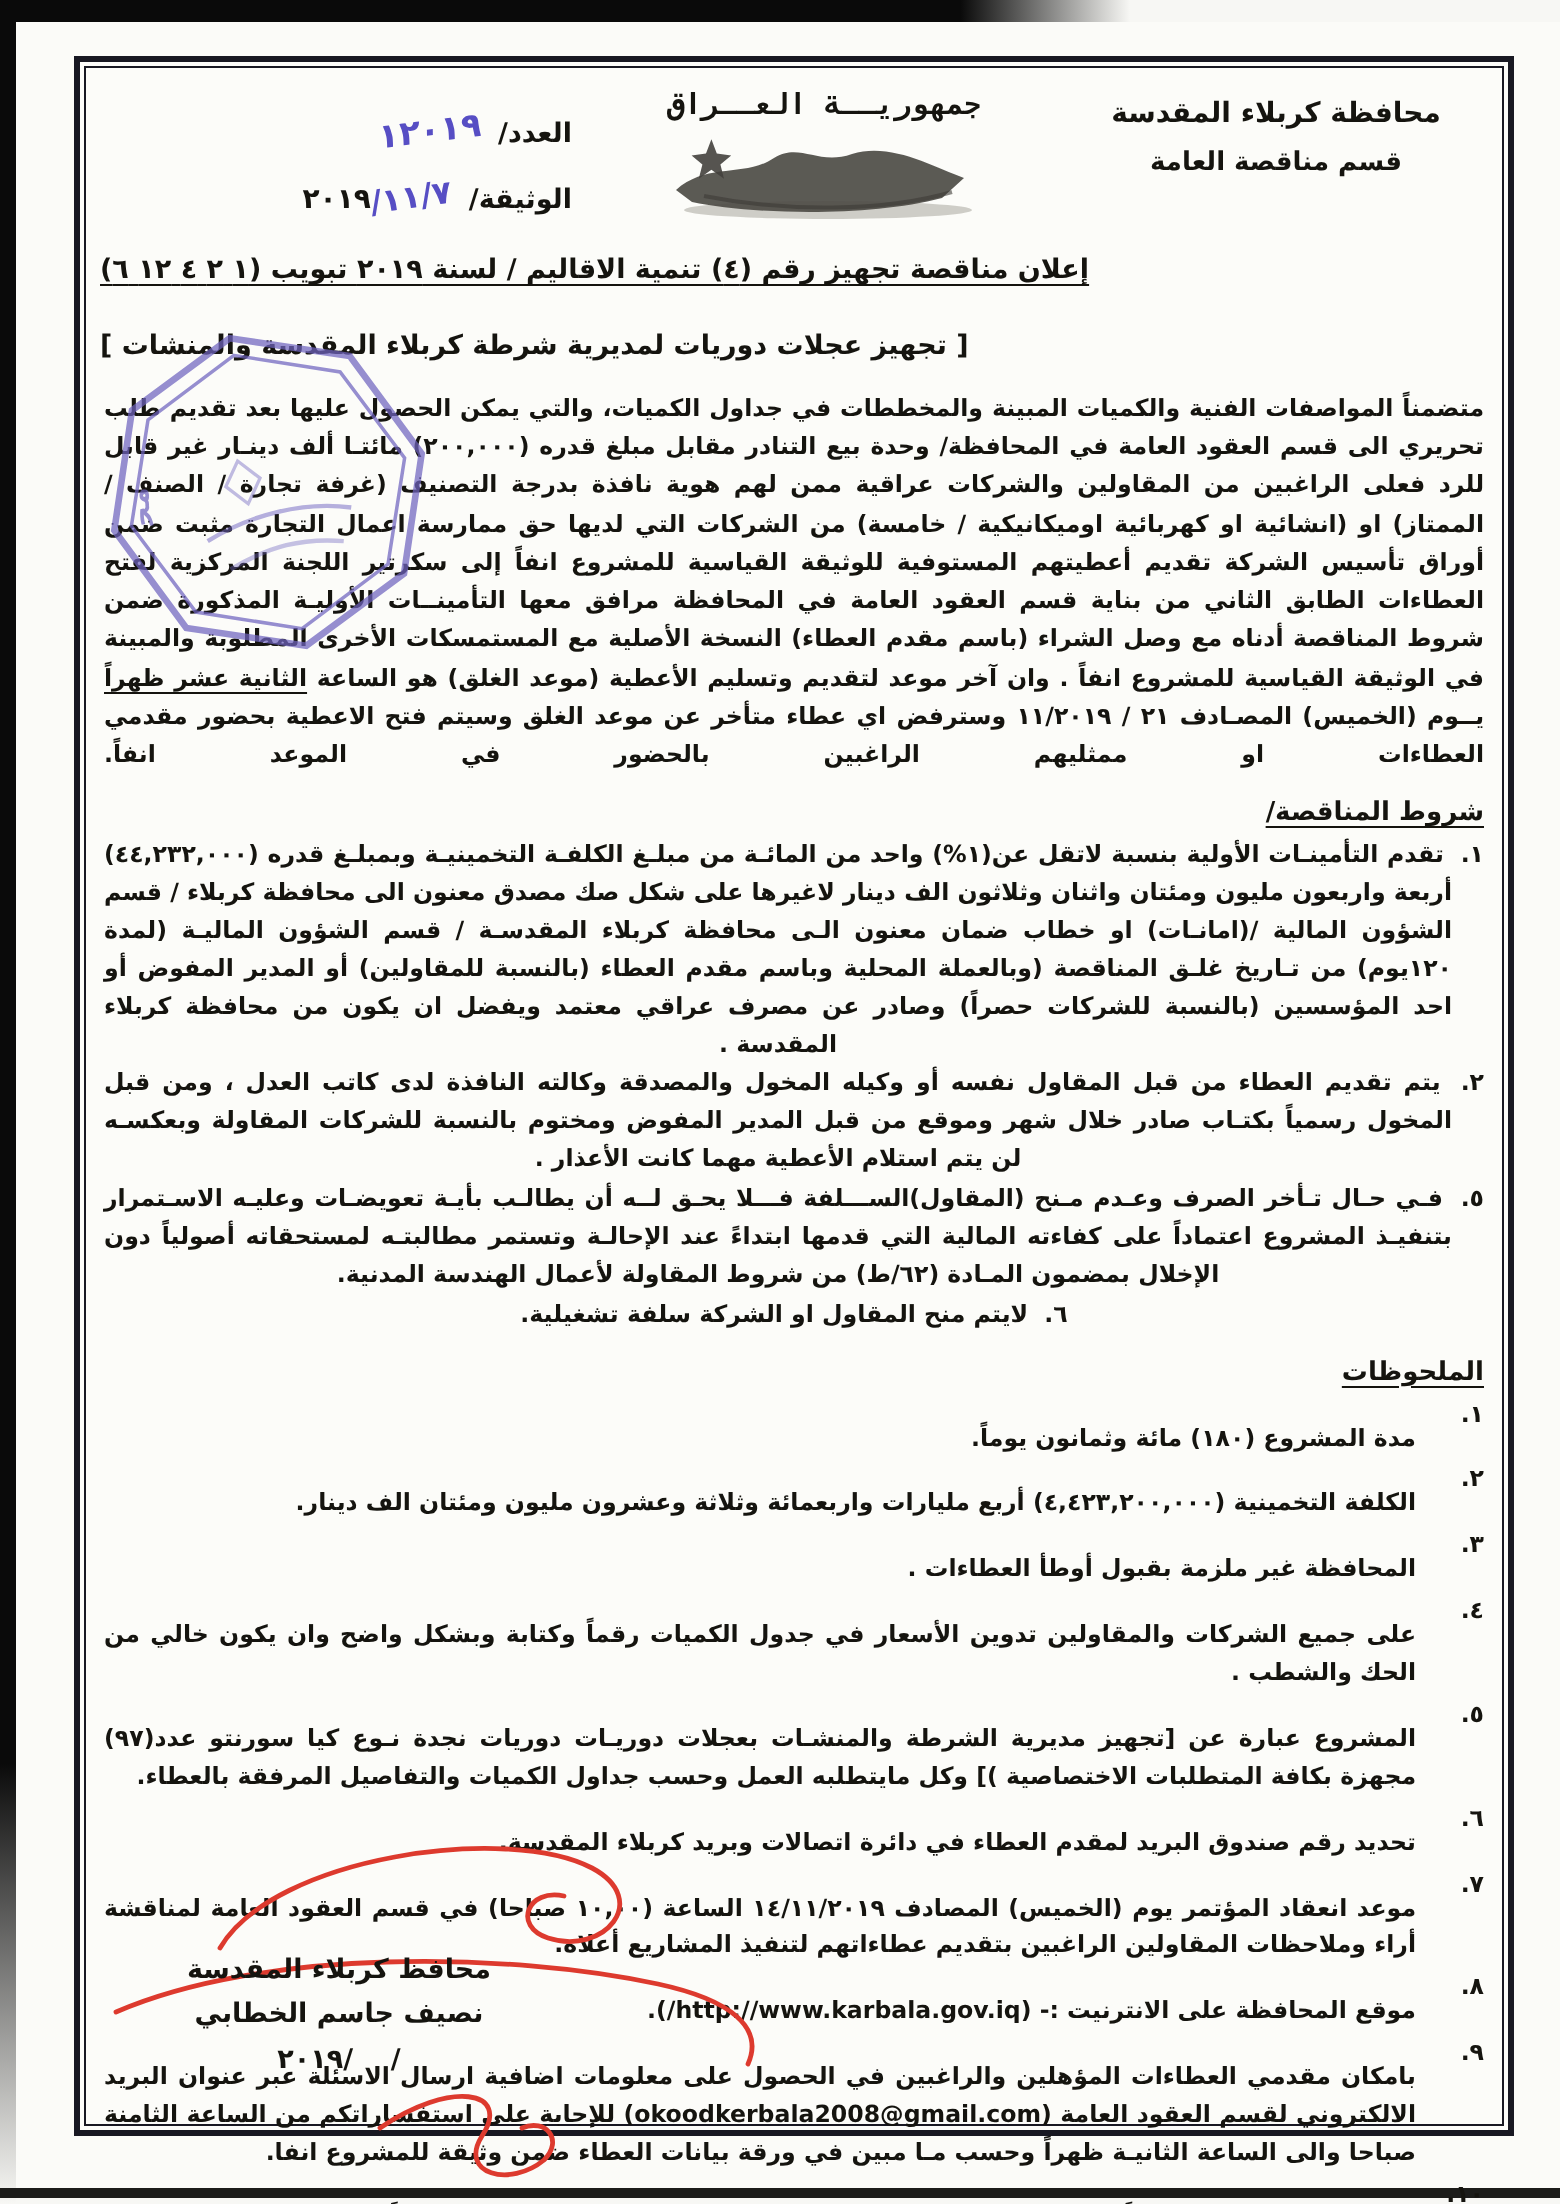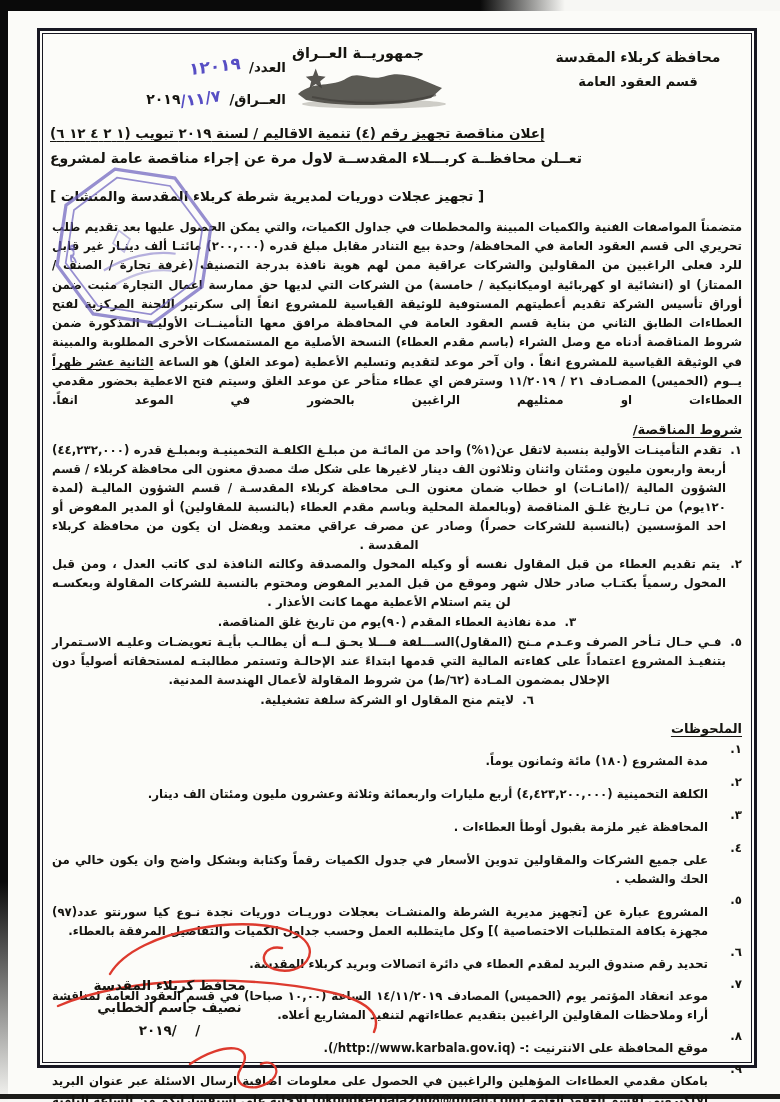--- a/index.html
+++ b/index.html
@@ -20,21 +20,21 @@
     position:absolute;left:37px;top:28px;right:23px;bottom:34px;
     border:3px solid #181822;box-sizing:border-box;background:#fcfcf9;
   }
   .frame-inner{position:absolute;inset:2px;border:1.5px solid #181822;pointer-events:none;}
   .content{position:absolute;inset:6px 10px;}
 
   
   .hdr{display:flex;justify-content:space-between;align-items:flex-start;padding:8px 6px 0 6px;}
   .hdr-org{text-align:center;font-weight:bold;font-size:14px;line-height:1.8;width:200px;}
   .hdr-org .l2{font-size:13px;}
-  .hdr-center{text-align:left;width:240px;}
+  .hdr-center{text-align:center;width:240px;font-family:Liberation Mono, monospace;}
   .country{font-weight:bold;font-size:14.5px;letter-spacing:.5px;}
   .emblem{margin-top:6px;opacity:.92;}
   .hdr-meta{width:230px;font-weight:bold;font-size:13.5px;line-height:2.0;padding-top:4px;}
   .meta-row{display:flex;align-items:baseline;gap:8px;justify-content:flex-start;}
   .hand{color:#574ec4;font-weight:bold;transform:rotate(-7deg) skewX(-6deg);display:inline-block;font-size:17px;letter-spacing:2px;}
   .date-ltr{direction:ltr;unicode-bidi:isolate;font-size:14px;}
   .date-ltr .hw{color:#574ec4;font-size:16px;display:inline-block;transform:rotate(-8deg);letter-spacing:1px;}
 
   
   .title{ text-align:left;font-weight:bold;margin-top:10px;}
@@ -75,59 +75,57 @@
 <div class="band-bottom"></div>
 <div class="paper"></div>
 
 <div class="frame">
   <div class="frame-inner"></div>
   <div class="content">
 
     <div class="hdr">
       <div class="hdr-org">
         <div>محافظة كربلاء المقدسة</div>
-        <div class="l2">قسم العقود العامة</div>
+        <div class="l2">قسم مناقصة العامة</div>
       </div>
       <div class="hdr-center">
         <div class="country">جمهوريــة العــراق</div>
         <svg class="emblem" width="160" height="44" viewBox="0 0 160 44">
           <ellipse cx="82" cy="37" rx="72" ry="4.5" fill="#8d8b81" opacity="0.45"></ellipse>
           <path d="M6,27 C22,13 40,21 55,11 C68,3 77,15 94,9 C113,3 134,15 150,21 L139,31 C101,41 42,39 14,33 Z" fill="#3f3d37" opacity="0.92"></path>
           <path d="M30,12 l3,-8 3,8 8,1 -6,5 2,8 -7,-5 -7,5 2,-8 -6,-5 z" fill="#34322d" opacity="0.9" transform="translate(-6,-2) scale(0.9)"></path>
           <path d="M20,30 C60,38 110,38 144,28" stroke="#2d2b26" stroke-width="2" fill="none" opacity="0.6"></path>
         </svg>
       </div>
       <div class="hdr-meta">
         <div class="meta-row">
           <span>العدد/</span>
           <span class="hand">١٢٠١٩</span>
         </div>
         <div class="meta-row">
-          <span>العــراق/</span>
+          <span>الوثيقة/</span>
           <span class="date-ltr"><span>٢٠١٩</span><span class="hw">/١١/٧</span></span>
         </div>
       </div>
     </div>
 
     <div class="title">
       <div class="t1">إعلان مناقصة تجهيز رقم (٤)  تنمية الاقاليم / لسنة ٢٠١٩ تبويب (١  ٢  ٤  ١٢  ٦)</div>
-      <div class="t2">تعــلن محافظــة كربـــلاء المقدســة لاول مرة عن إجراء مناقصة عامة لمشروع</div>
       <div class="t3">[ تجهيز عجلات دوريات لمديرية شرطة كربلاء المقدسة والمنشات ]</div>
     </div>
 
     <p class="intro"><span>متضمناً المواصفات الفنية والكميات المبينة والمخططات في جداول الكميات، والتي يمكن الحصول عليها بعد تقديم طلب تحريري الى قسم العقود العامة في المحافظة/ وحدة بيع التنادر مقابل مبلغ قدره (٢٠٠,٠٠٠) مائتـا ألف دينـار غير قابل للرد فعلى الراغبين من المقاولين والشركات عراقية ممن لهم هوية نافذة بدرجة التصنيف (غرفة تجارة / الصنف /الممتاز)  او  (انشائية او كهربائية اوميكانيكية / خامسة) من الشركات التي لديها حق ممارسة اعمال التجارة مثبت ضمن أوراق تأسيس الشركة تقديم أعطيتهم المستوفية للوثيقة القياسية للمشروع انفاً إلى سكرتير اللجنة المركزية لفتح العطاءات الطابق الثاني من بناية قسم العقود العامة في المحافظة مرافق معها التأمينــات الأوليـة المذكورة ضمن شروط المناقصة أدناه مع وصل الشراء (باسم مقدم العطاء) النسخة الأصلية مع المستمسكات الأخرى المطلوبة والمبينة في الوثيقة القياسية للمشروع انفاً . وان آخر موعد لتقديم وتسليم الأعطية (موعد الغلق) هو الساعة </span><span class="ul">الثانية عشر ظهراً</span><span> يــوم (الخميس) المصـادف ٢١ / ١١/٢٠١٩ وسترفض اي عطاء متأخر عن موعد الغلق وسيتم فتح الاعطية بحضور مقدمي العطاءات او ممثليهم الراغبين بالحضور في الموعد انفاً.</span></p>
 
     <div class="sec-head">شروط المناقصة/</div>
     <div class="conds">
 
         <div class="cond-item"><span class="num">١.</span> <span>تقدم التأمينـات الأولية بنسبة  لاتقل عن(١%) واحد من المائـة من مبلـغ الكلفـة التخمينيـة وبمبلـغ قدره  (٤٤,٢٣٢,٠٠٠)  أربعة واربعون مليون ومئتان واثنان وثلاثون الف دينار لاغيرها على شكل صك مصدق معنون الى محافظة كربلاء / قسم الشؤون المالية /(امانـات)  او خطاب ضمان معنون الـى محافظة كربلاء المقدسـة / قسم الشؤون الماليـة (لمدة ١٢٠يوم) من تـاريخ غلـق المناقصة (وبالعملة المحلية وباسم مقدم العطاء (بالنسبة للمقاولين) أو المدير المفوض أو احد المؤسسين (بالنسبة للشركات حصراً)  وصادر عن مصرف عراقي معتمد ويفضل ان يكون من محافظة كربلاء المقدسة .</span></div>
 
         <div class="cond-item"><span class="num">٢.</span> <span>يتم تقديم العطاء من قبل المقاول نفسه أو وكيله المخول والمصدقة وكالته النافذة  لدى كاتب  العدل ، ومن قبل المخول رسمياً بكتـاب صادر خلال شهر وموقع من قبل المدير المفوض ومختوم بالنسبة للشركات المقاولة وبعكسـه  لن يتم استلام الأعطية مهما كانت الأعذار .</span></div>
 
-        <div class="cond-item"><span class="num">٣.</span> <span>مدة نفاذية العطاء المقدم (٩٠)يوم من تاريخ غلق المناقصة.</span></div>
 
 
         <div class="cond-item"><span class="num">٥.</span> <span>فـي حـال تـأخر الصرف وعـدم مـنح (المقاول)الســـلفة فـــلا يحـق لــه أن يطالـب بأيـة تعويضـات وعليـه الاسـتمرار بتنفيـذ المشروع اعتماداً على كفاءته المالية التي قدمها ابتداءً عند الإحالـة وتستمر مطالبتـه لمستحقاته أصولياً دون الإخلال بمضمون المـادة (٦٢/ط) من شروط المقاولة لأعمال الهندسة المدنية.</span></div>
 
         <div class="cond-item"><span class="num">٦.</span> <span>لايتم منح المقاول او الشركة سلفة تشغيلية.</span></div>
       </div>
 
     <div class="sec-head">الملحوظات</div>
     <div class="notes">
 

